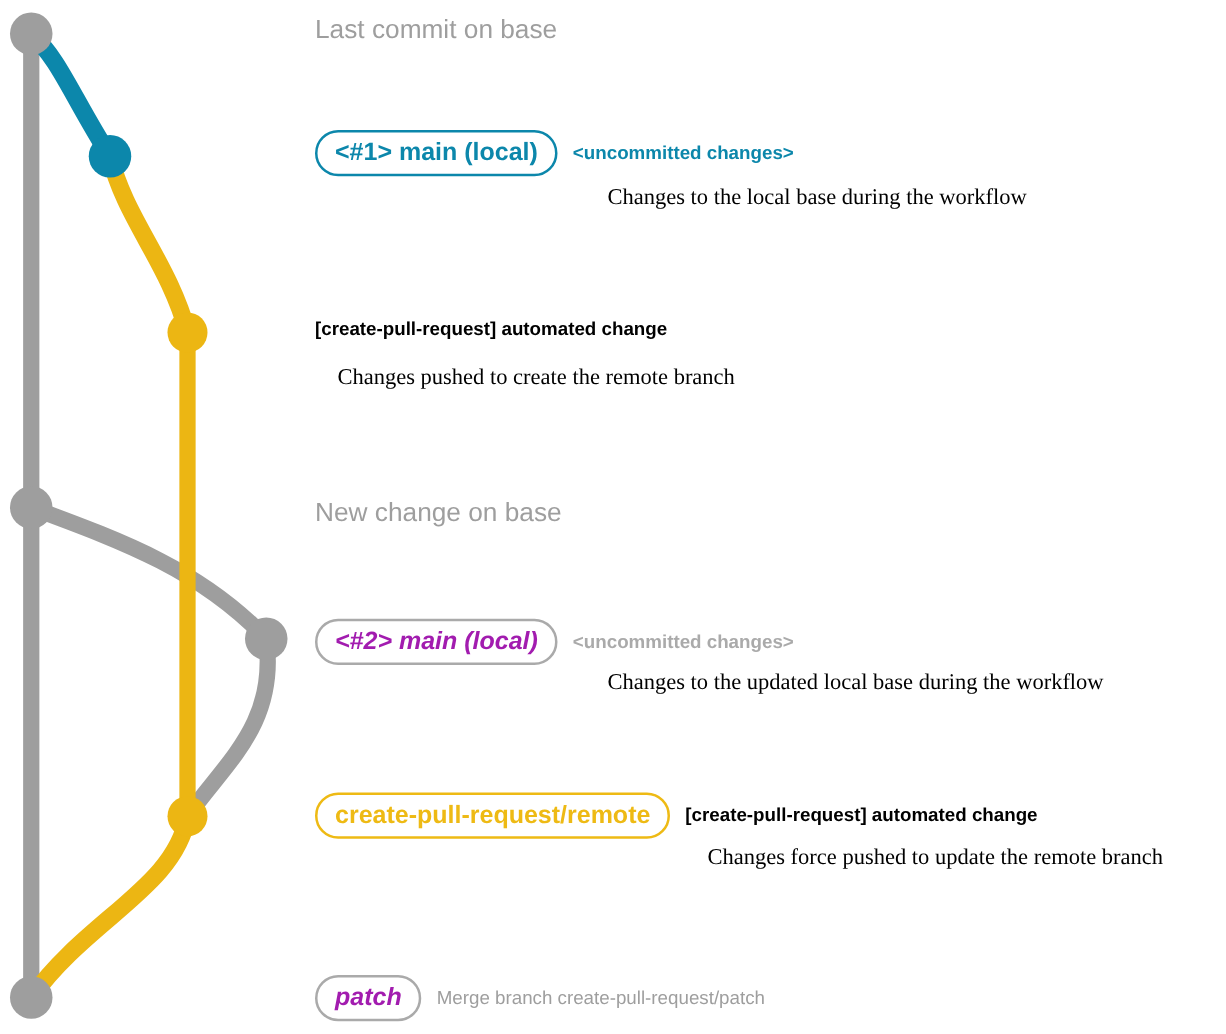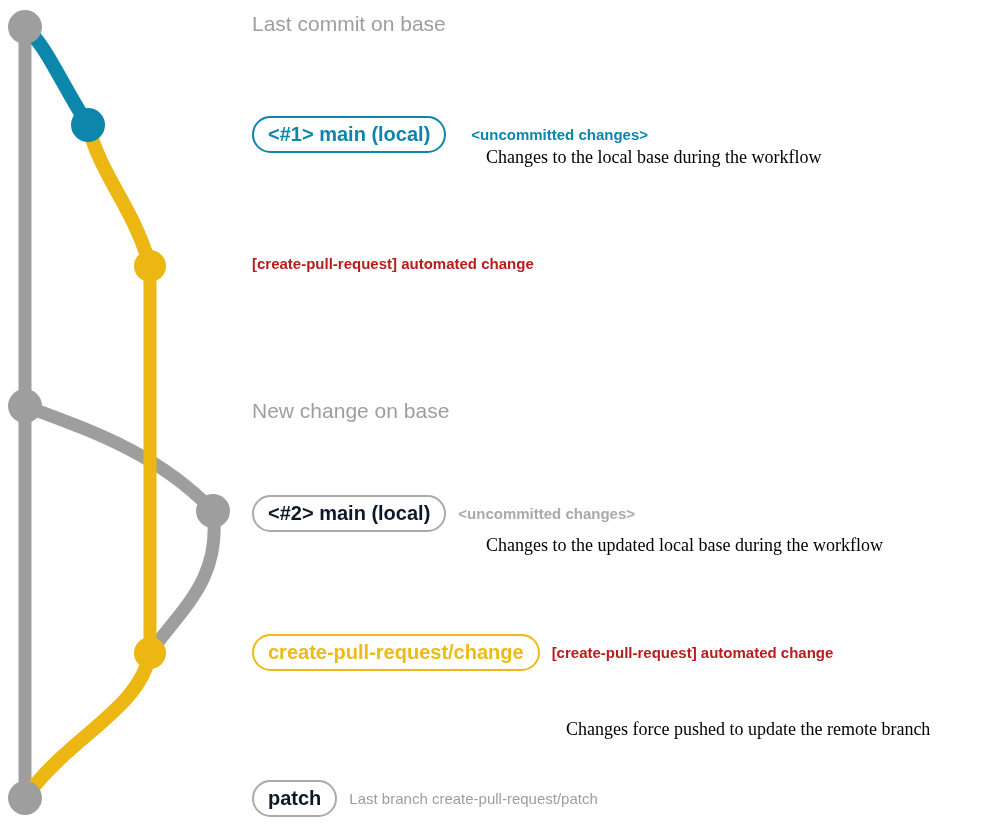--- a/index.html
+++ b/index.html
@@ -62,34 +62,34 @@
     color: #999999;
     font-family: "Liberation Sans", sans-serif;
     font-size: 20px;
     font-weight: bold;
     padding: 6px 14px 7px 14px;
     line-height: 1;
     box-sizing: border-box;
   }
 
   .badge.blue  { border-color: #0c87ab; color: #0c87ab; }
-  .badge.grey  { border-color: #aaaaaa; color: #0f172a; }
+  .badge.grey  { border-color: #aaaaaa; color: #a21caf; font-style: italic; }
   .badge.gold  { border-color: #eeba14; color: #eeba14; }
 
   .title {
     font-family: "Liberation Sans", sans-serif;
     font-size: 15px;
     font-weight: bold;
     line-height: 1;
     white-space: nowrap;
     margin-left: 12px;
   }
   .title.blue { color: #0c87ab; }
   .title.grey { color: #aaaaaa; }
-  .title.gold { color: #b91c1c; }
+  .title.gold { color: #000000; }
   .title.plain {
     color: #9e9e9e;
     font-weight: normal;
   }
 
   .title.standalone { margin-left: 0; }
 
   .caption {
     position: absolute;
     font-family: "Liberation Serif", serif;
@@ -126,44 +126,45 @@
   <circle cx="150" cy="653" r="16" fill="#ecb613"></circle>
   <circle cx="25" cy="798" r="17" fill="#9e9e9e"></circle>
 </svg>
 
 <div id="labels-layer">
 
   <div class="row" style="top:13px;">
     <div class="commit-note">Last commit on base</div>
   </div>
 
-  <div class="row badge-line" style="top:116px;gap:13px;">
+  <div class="row badge-line" style="top:104px;">
     <span class="badge blue">&lt;#1&gt; main (local)</span>
     <span class="title blue">&lt;uncommitted changes&gt;</span>
   </div>
   <div class="caption" style="left:486px; top:148px;">Changes to the local base during the workflow</div>
 
   <div class="row badge-line" style="top:256px;">
     <span class="title gold standalone">[create-pull-request] automated change</span>
   </div>
+  <div class="caption" style="left:270px; top:292px;">Changes pushed to create the remote branch</div>
 
   <div class="row" style="top:400px;">
     <div class="commit-note">New change on base</div>
   </div>
 
   <div class="row badge-line" style="top:495px;">
     <span class="badge grey">&lt;#2&gt; main (local)</span>
     <span class="title grey">&lt;uncommitted changes&gt;</span>
   </div>
   <div class="caption" style="left:486px; top:536px;">Changes to the updated local base during the workflow</div>
 
   <div class="row badge-line" style="top:634px;">
-    <span class="badge gold">create-pull-request/change</span>
+    <span class="badge gold">create-pull-request/remote</span>
     <span class="title gold">[create-pull-request] automated change</span>
   </div>
-  <div class="caption" style="left:566px; top:676px;margin-top:44px;">Changes force pushed to update the remote branch</div>
+  <div class="caption" style="left:566px; top:676px;">Changes force pushed to update the remote branch</div>
 
   <div class="row badge-line" style="top:780px;">
     <span class="badge grey">patch</span>
-    <span class="title plain">Last branch create-pull-request/patch</span>
+    <span class="title plain">Merge branch create-pull-request/patch</span>
   </div>
 
 </div>
 
 </body></html>

